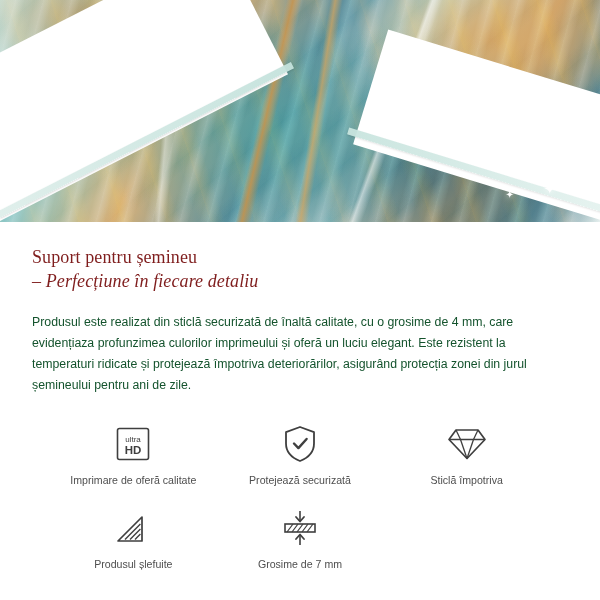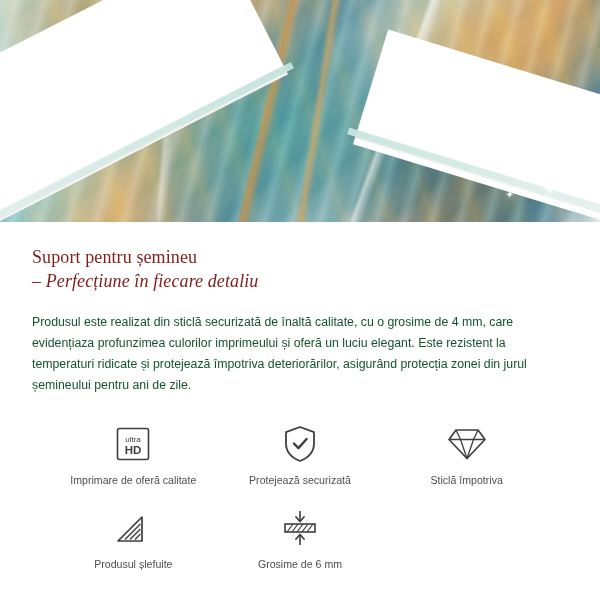--- a/index.html
+++ b/index.html
@@ -248,18 +248,18 @@
             <rect x="5" y="15" width="30" height="8" fill="none" stroke="#3f3f3f" stroke-width="1.6"></rect>
             <line x1="7" y1="23" x2="13" y2="15" stroke="#3f3f3f" stroke-width="1.2"></line>
             <line x1="12" y1="23" x2="18" y2="15" stroke="#3f3f3f" stroke-width="1.2"></line>
             <line x1="17" y1="23" x2="23" y2="15" stroke="#3f3f3f" stroke-width="1.2"></line>
             <line x1="22" y1="23" x2="28" y2="15" stroke="#3f3f3f" stroke-width="1.2"></line>
             <line x1="27" y1="23" x2="33" y2="15" stroke="#3f3f3f" stroke-width="1.2"></line>
             <path d="M16 30 L20 25.5 L24 30" fill="none" stroke="#3f3f3f" stroke-width="1.8" stroke-linecap="round" stroke-linejoin="round"></path>
             <line x1="20" y1="27" x2="20" y2="36" stroke="#3f3f3f" stroke-width="1.6"></line>
           </svg>
         </div>
-        <div class="feature-label">Grosime de 6 mm</div>
+        <div class="feature-label">Grosime de 7 mm</div>
       </div>
 
     </div>
   </div>
 </div>
 
 </body></html>

